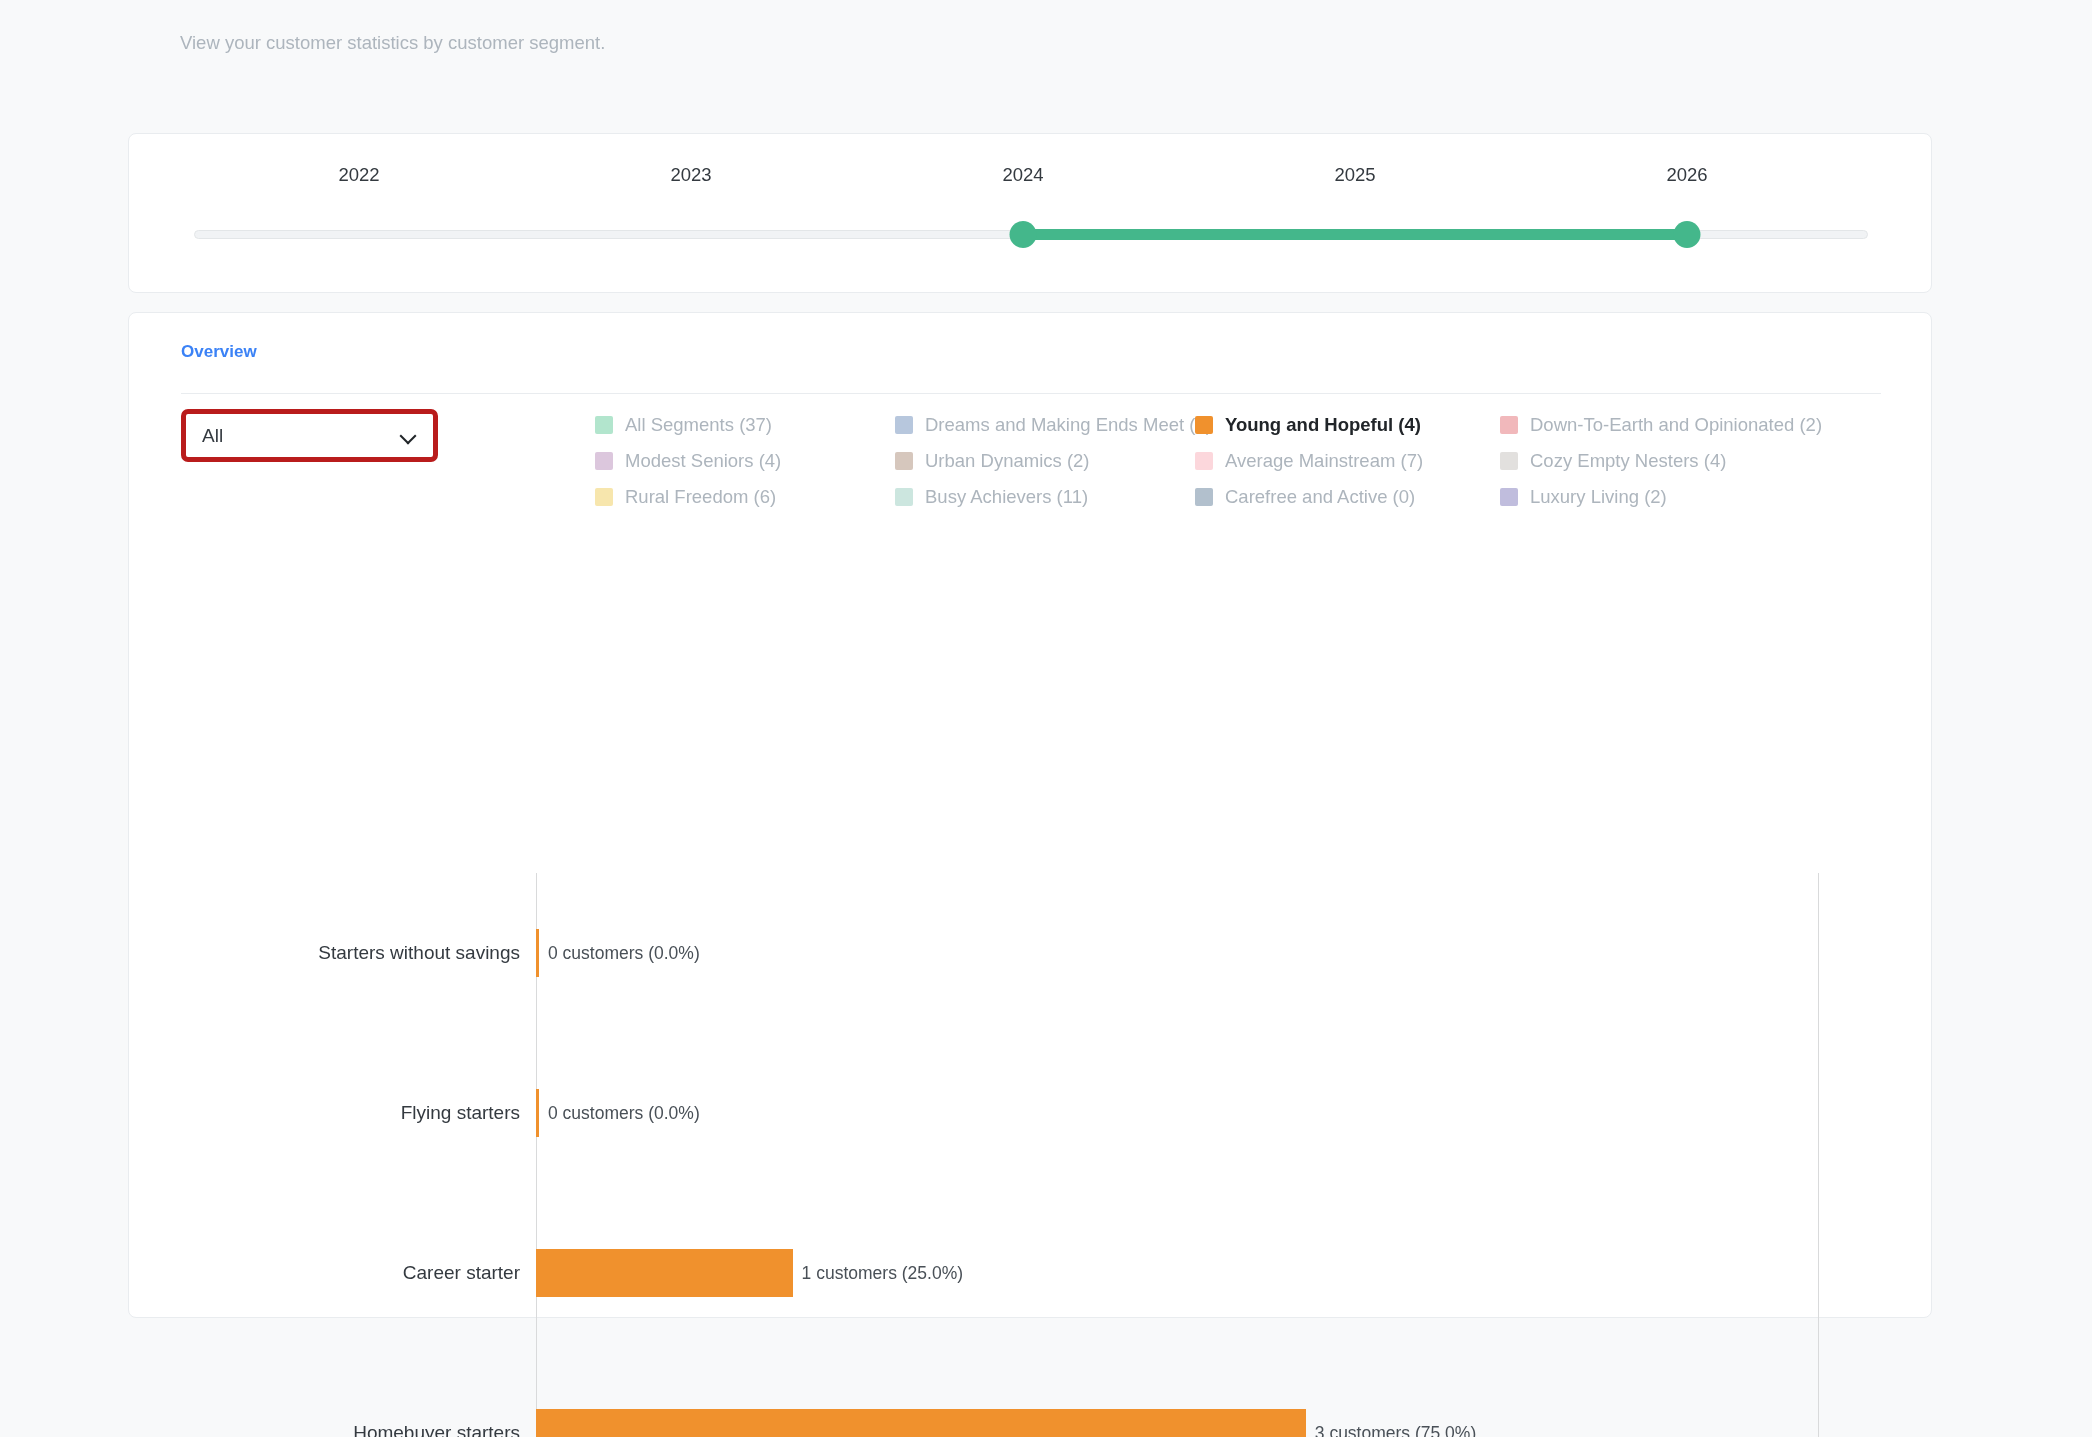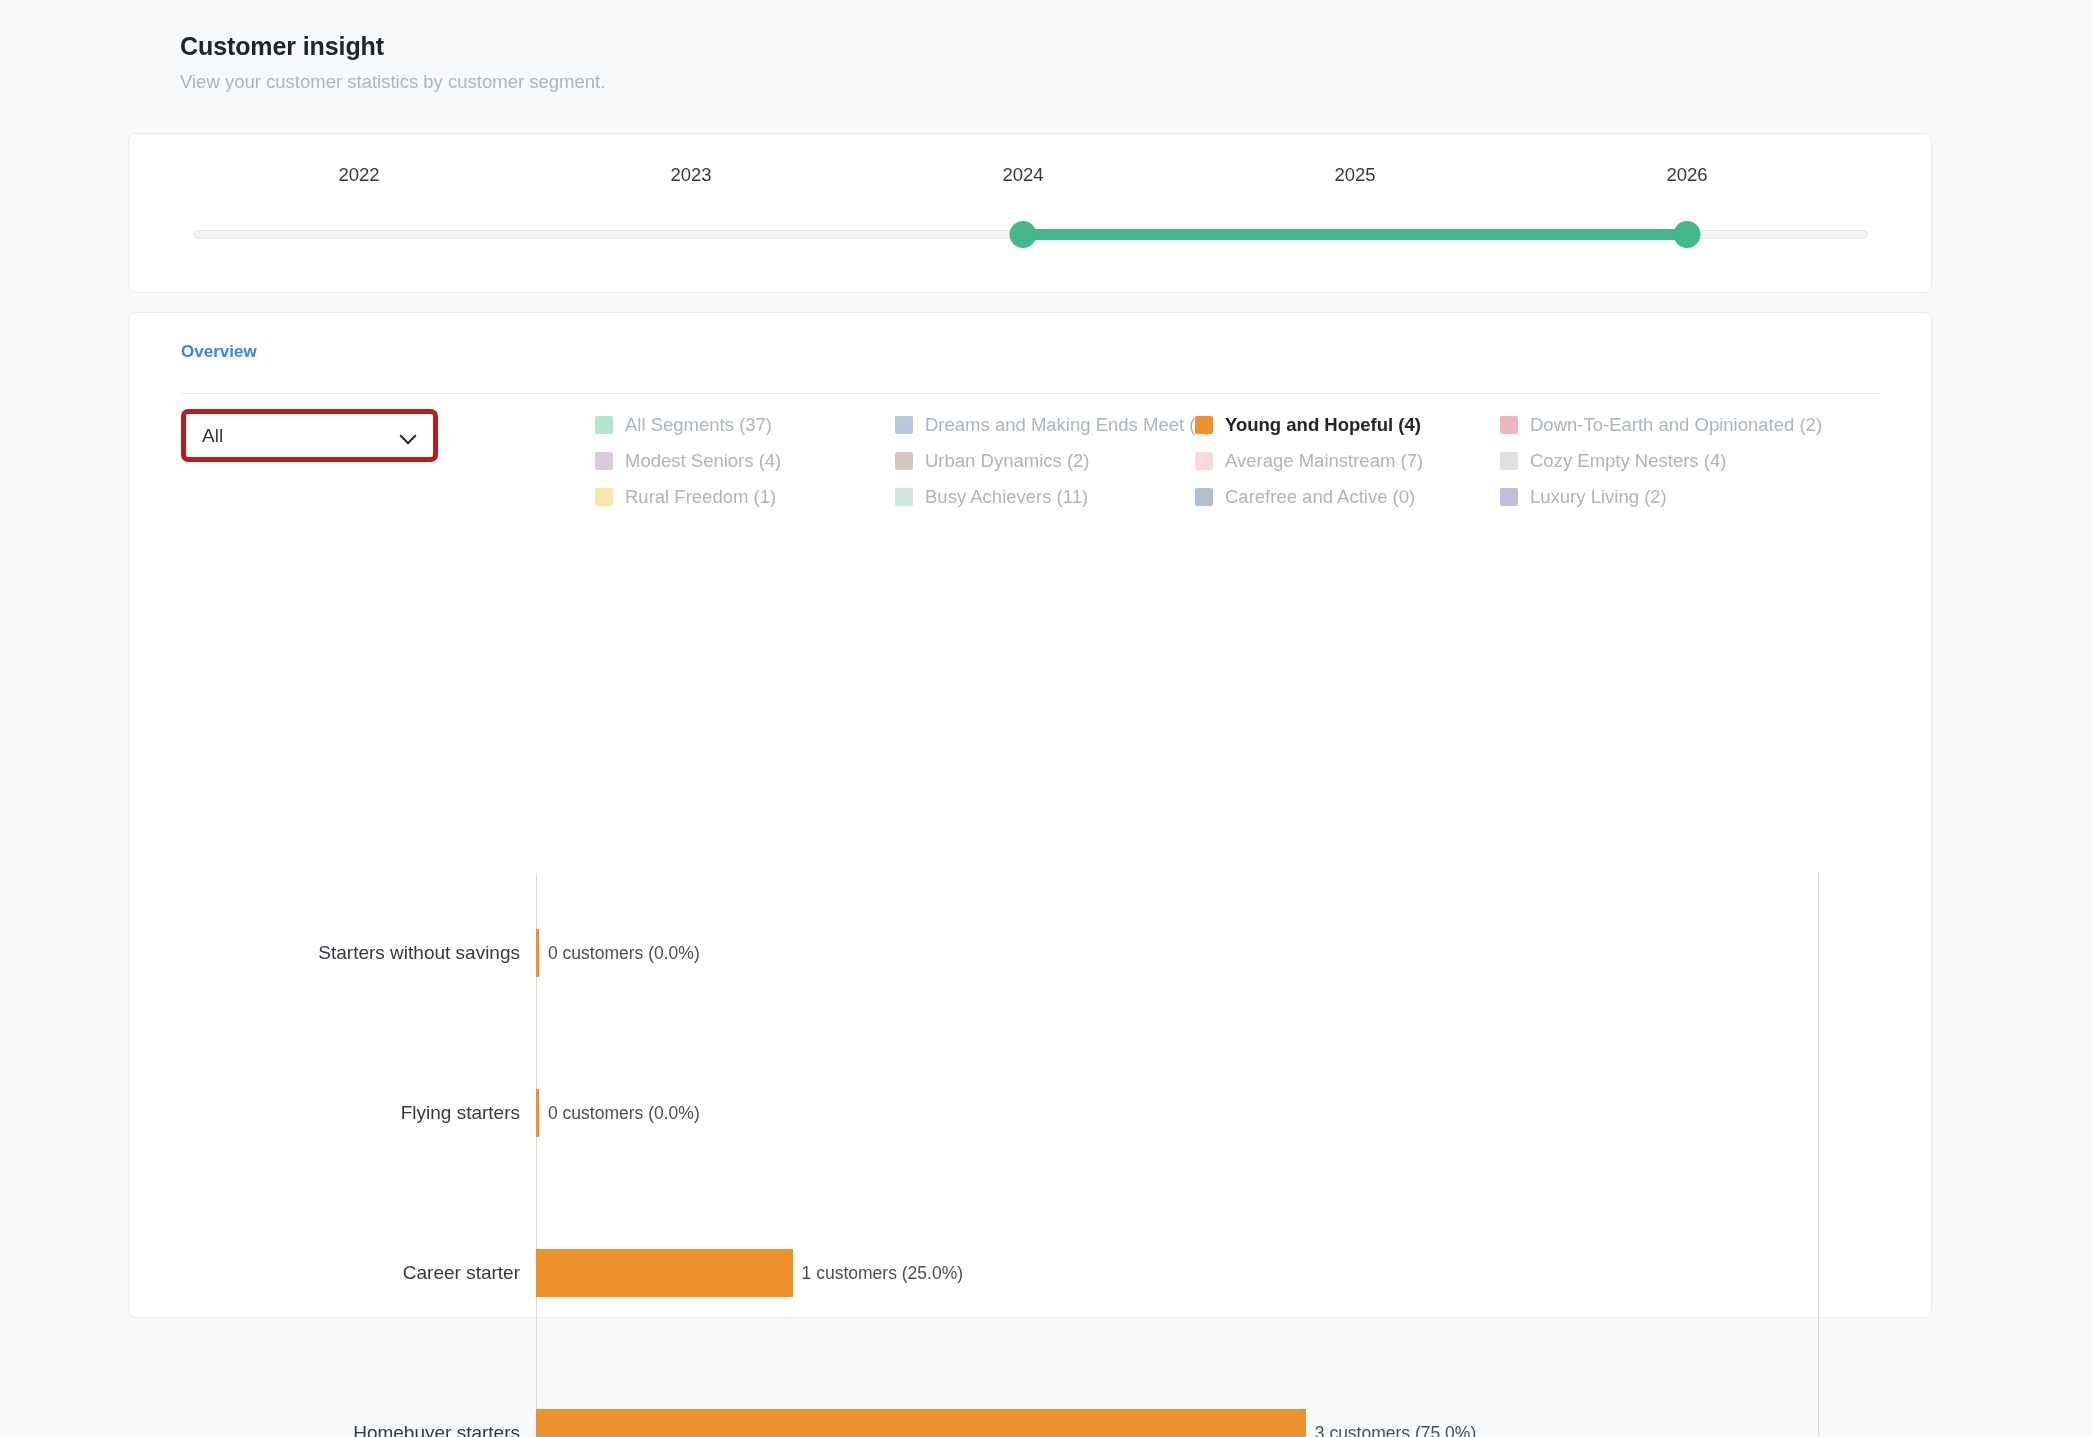--- a/index.html
+++ b/index.html
@@ -269,21 +269,20 @@
     transform: translateY(-50%);
     text-align: right;
   }
 </style>
 </head>
 <body>
 
 <div class="page">
 
   <div class="page-header">
-    <h1 class="page-title">Customer insight</h1>
     <p class="page-subtitle">View your customer statistics by customer segment.</p>
   </div>
 
   <div class="card" id="slider-card">
     <div class="slider-wrap">
       <div class="slider-ticks" id="slider-ticks">
           <div class="slider-tick" style="left: 165px;">2022</div>
           <div class="slider-tick" style="left: 497px;">2023</div>
           <div class="slider-tick" style="left: 829px;">2024</div>
           <div class="slider-tick" style="left: 1161px;">2025</div>
@@ -336,21 +335,21 @@
         <div class="legend-item">
           <span class="legend-swatch" style="background: rgb(252, 215, 220);"></span>
           <span class="legend-label">Average Mainstream (7)</span>
         </div>
         <div class="legend-item">
           <span class="legend-swatch" style="background: rgb(226, 224, 222);"></span>
           <span class="legend-label">Cozy Empty Nesters (4)</span>
         </div>
         <div class="legend-item">
           <span class="legend-swatch" style="background: rgb(247, 230, 173);"></span>
-          <span class="legend-label">Rural Freedom (1)</span>
+          <span class="legend-label">Rural Freedom (6)</span>
         </div>
         <div class="legend-item">
           <span class="legend-swatch" style="background: rgb(204, 230, 223);"></span>
           <span class="legend-label">Busy Achievers (11)</span>
         </div>
         <div class="legend-item">
           <span class="legend-swatch" style="background: rgb(178, 192, 205);"></span>
           <span class="legend-label">Carefree and Active (0)</span>
         </div>
         <div class="legend-item">

